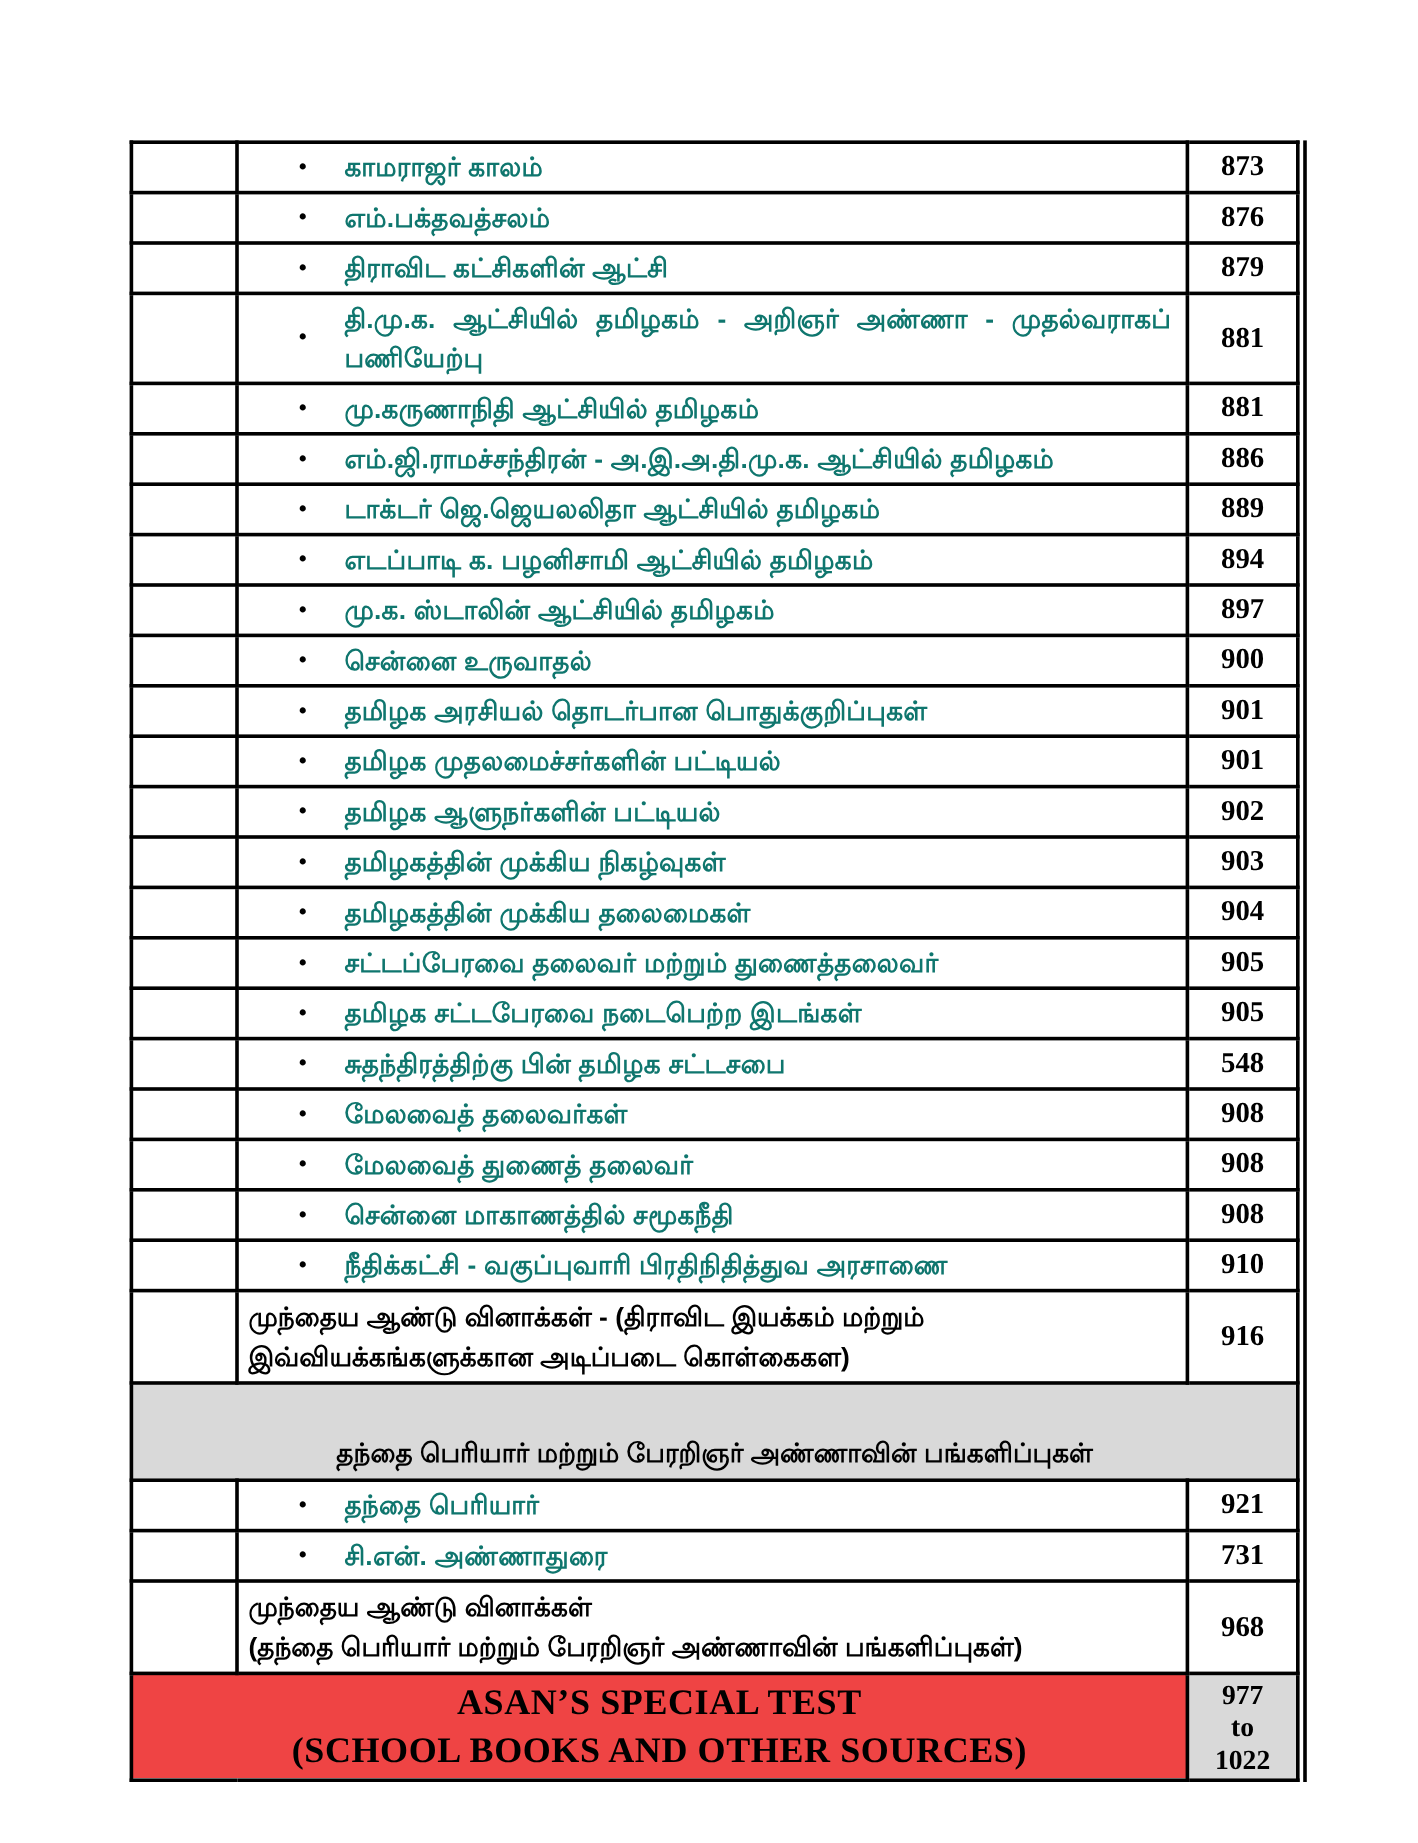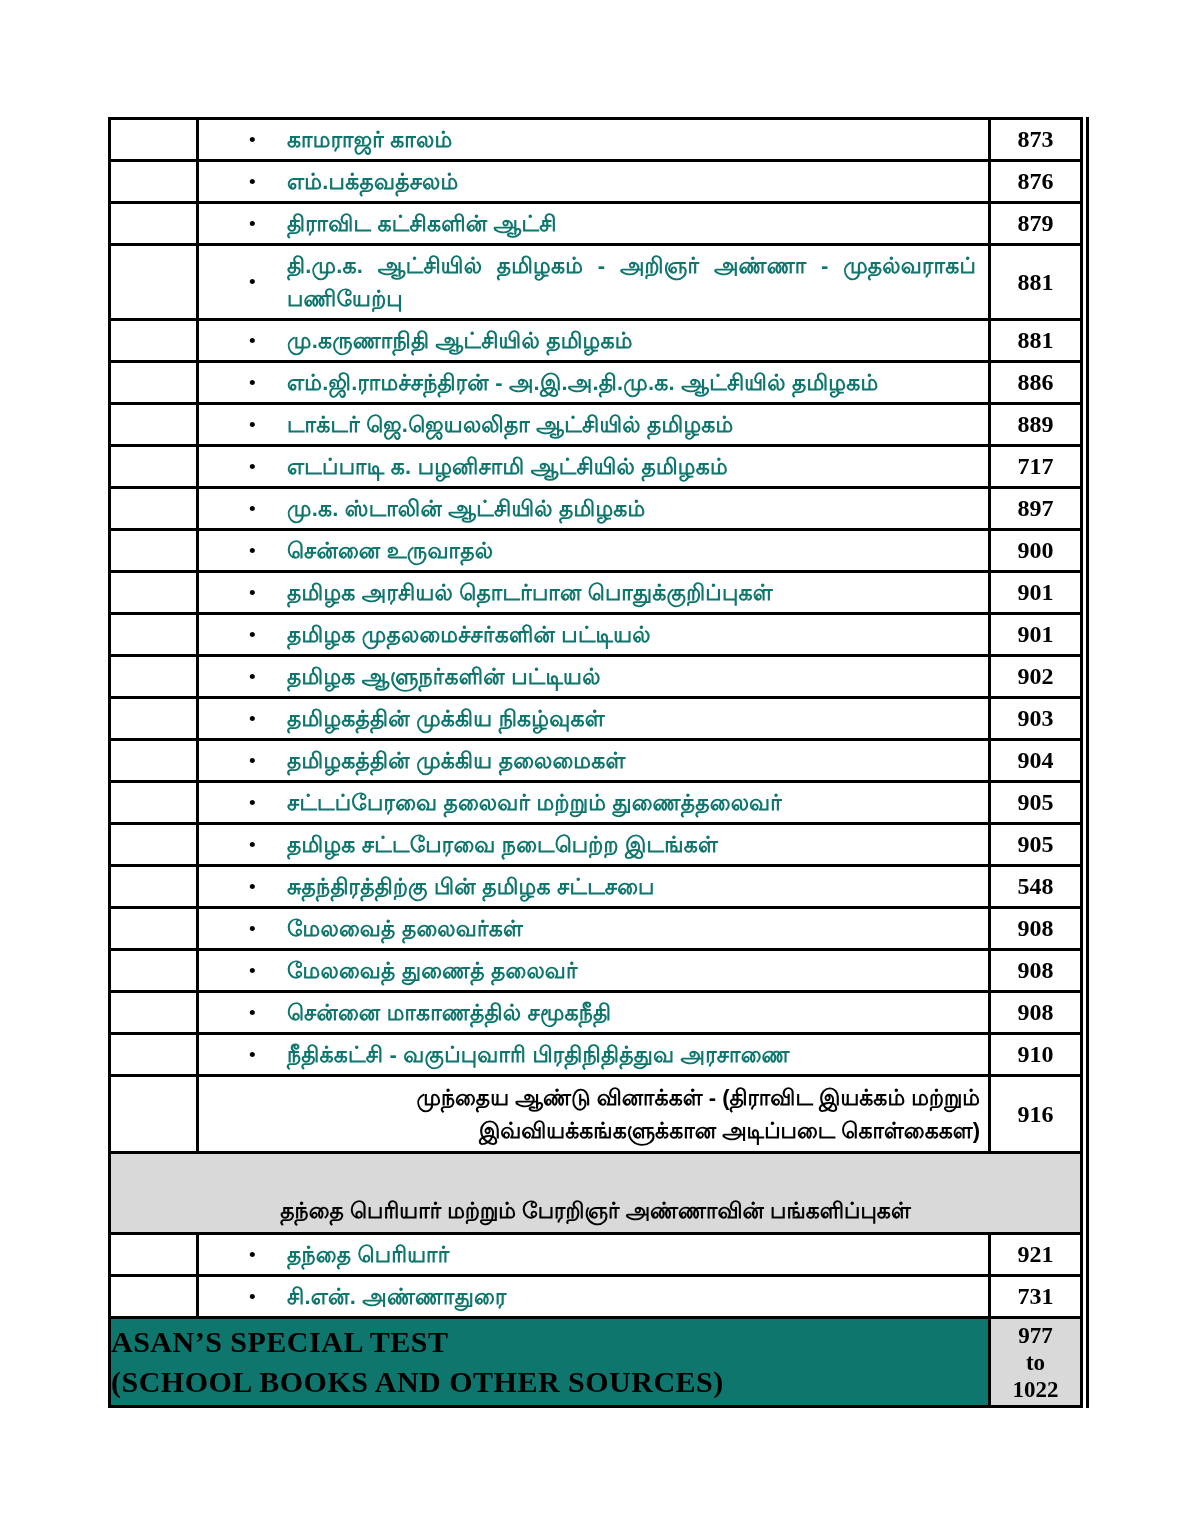--- a/index.html
+++ b/index.html
@@ -66,21 +66,21 @@
     flex: 1;
     font-size: 22px;
     line-height: 33px;
     font-weight: 700;
     color: #0f766e;
     letter-spacing: 0.2px;
   }
   .title.justify { text-align: justify; }
 
   .center-lines {
-    text-align: right;
+    text-align: left;
     padding: 4px 8px;
   }
   .center-lines .line {
     font-size: 22px;
     line-height: 33px;
     font-weight: 700;
     color: #000;
   }
 
   td.page-cell {
@@ -99,22 +99,22 @@
     font-size: 22px;
     font-weight: 700;
     color: #000;
     line-height: 38px;
     padding: 2px 6px;
     white-space: nowrap;
     margin-top: 36px;
   }
 
   td.special-cell {
-    background: #0f766e;
-    text-align: left;
+    background: #ef4444;
+    text-align: center;
   }
   .special-line {
     font-family: "Liberation Serif", serif;
     font-weight: 700;
     font-size: 30px;
     line-height: 40px;
     color: #000;
     letter-spacing: 0.5px;
   }
   td.page-cell.gray { background: #d9d9d9; }
@@ -209,21 +209,21 @@
             <td class="page-cell">889</td>
           </tr>
           <tr class="r-item">
             <td></td>
             <td>
               <div class="entry">
                 <span class="bullet">•</span>
                 <span class="title">எடப்பாடி க. பழனிசாமி ஆட்சியில் தமிழகம்</span>
               </div>
             </td>
-            <td class="page-cell">717</td>
+            <td class="page-cell">894</td>
           </tr>
           <tr class="r-item">
             <td></td>
             <td>
               <div class="entry">
                 <span class="bullet">•</span>
                 <span class="title">மு.க. ஸ்டாலின் ஆட்சியில் தமிழகம்</span>
               </div>
             </td>
             <td class="page-cell">897</td>
@@ -385,20 +385,30 @@
           </tr>
           <tr class="r-item">
             <td></td>
             <td>
               <div class="entry">
                 <span class="bullet">•</span>
                 <span class="title">சி.என். அண்ணாதுரை</span>
               </div>
             </td>
             <td class="page-cell">731</td>
+          </tr>
+          <tr class="r-center">
+            <td></td>
+            <td>
+              <div class="center-lines">
+                <div class="line">முந்தைய ஆண்டு வினாக்கள்</div>
+                <div class="line">(தந்தை பெரியார் மற்றும் பேரறிஞர் அண்ணாவின் பங்களிப்புகள்)</div>
+              </div>
+            </td>
+            <td class="page-cell">968</td>
           </tr>
           <tr class="r-special">
             <td class="special-cell" colspan="2">
               <div class="special-line">ASAN’S SPECIAL TEST</div>
               <div class="special-line">(SCHOOL BOOKS AND OTHER SOURCES)</div>
             </td>
             <td class="page-cell gray">
               <div class="page-range-line">977</div>
               <div class="page-range-line">to</div>
               <div class="page-range-line">1022</div>

